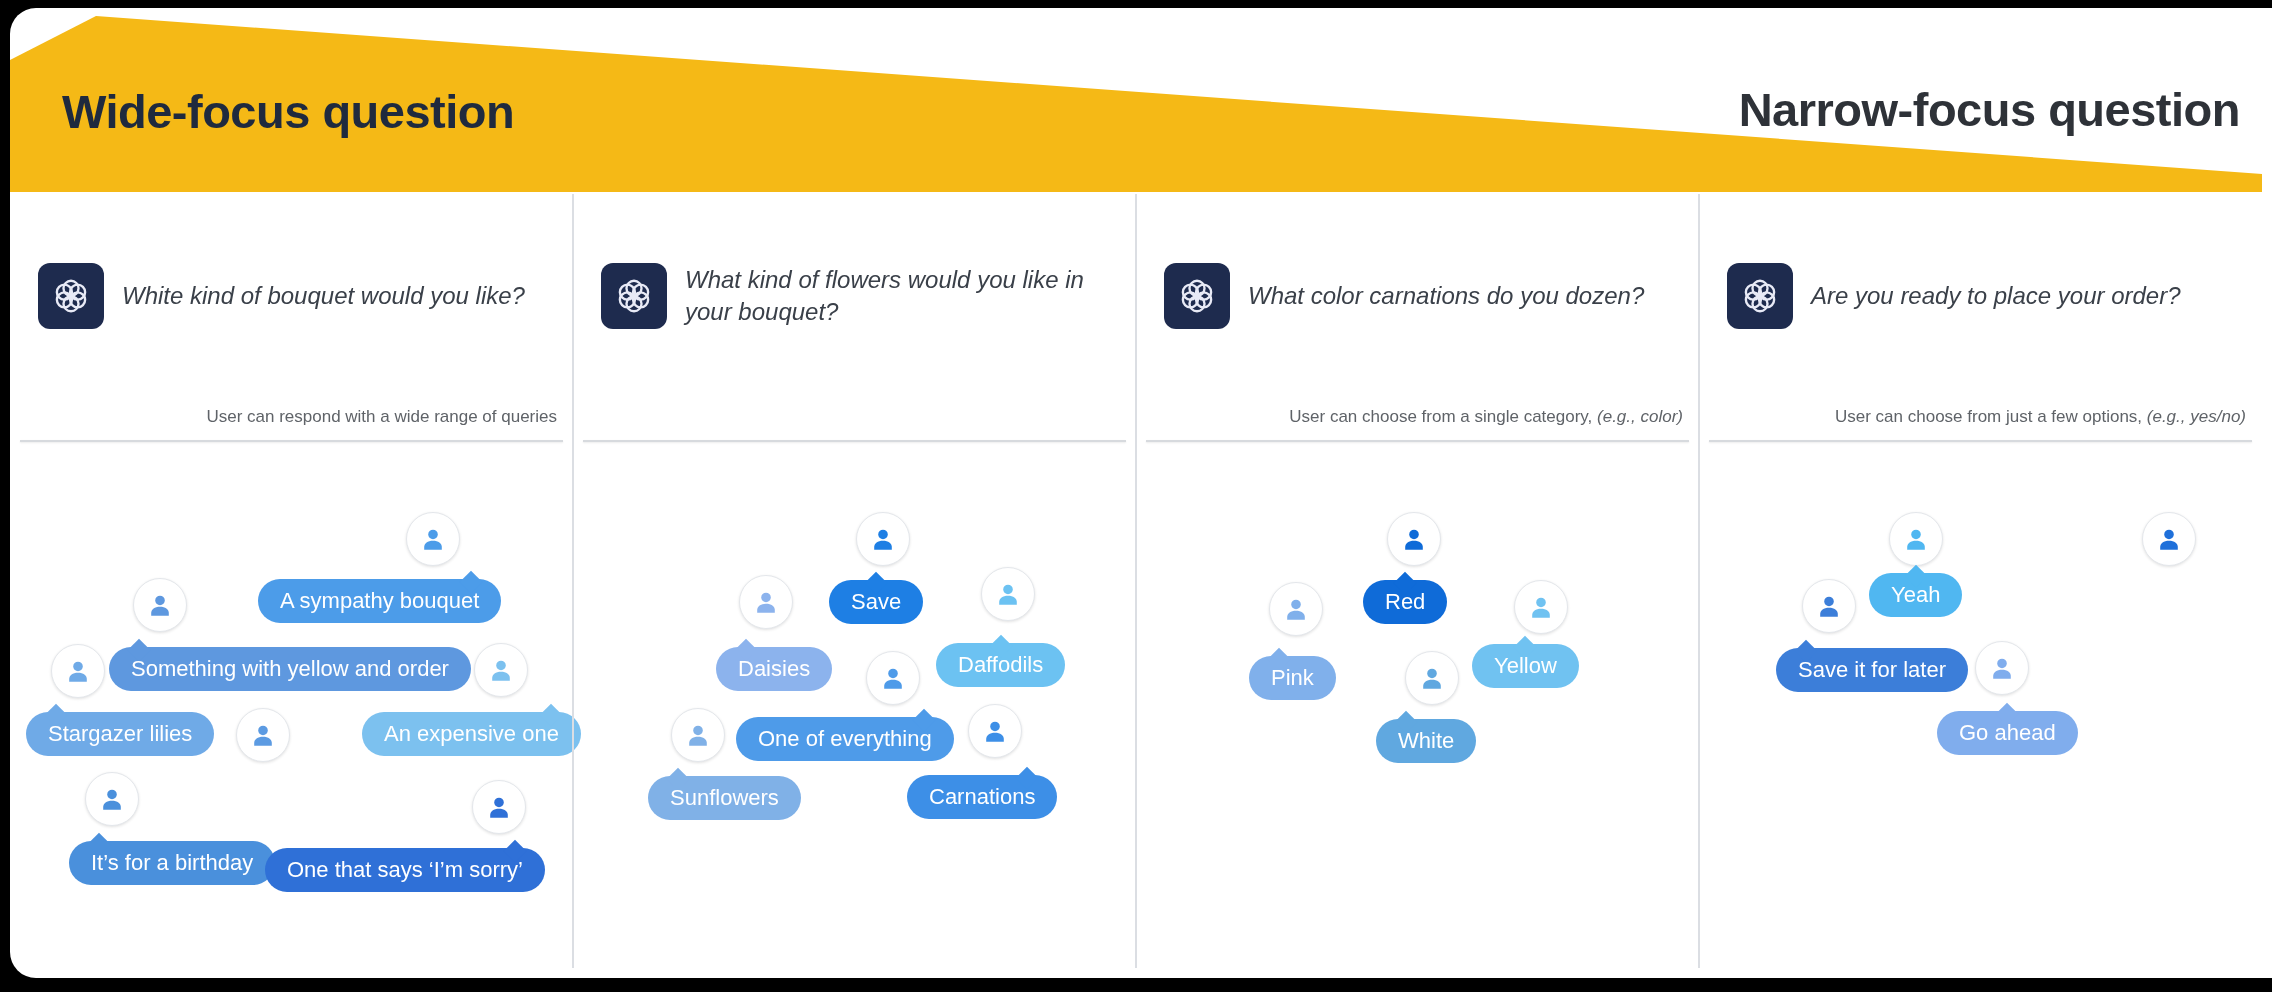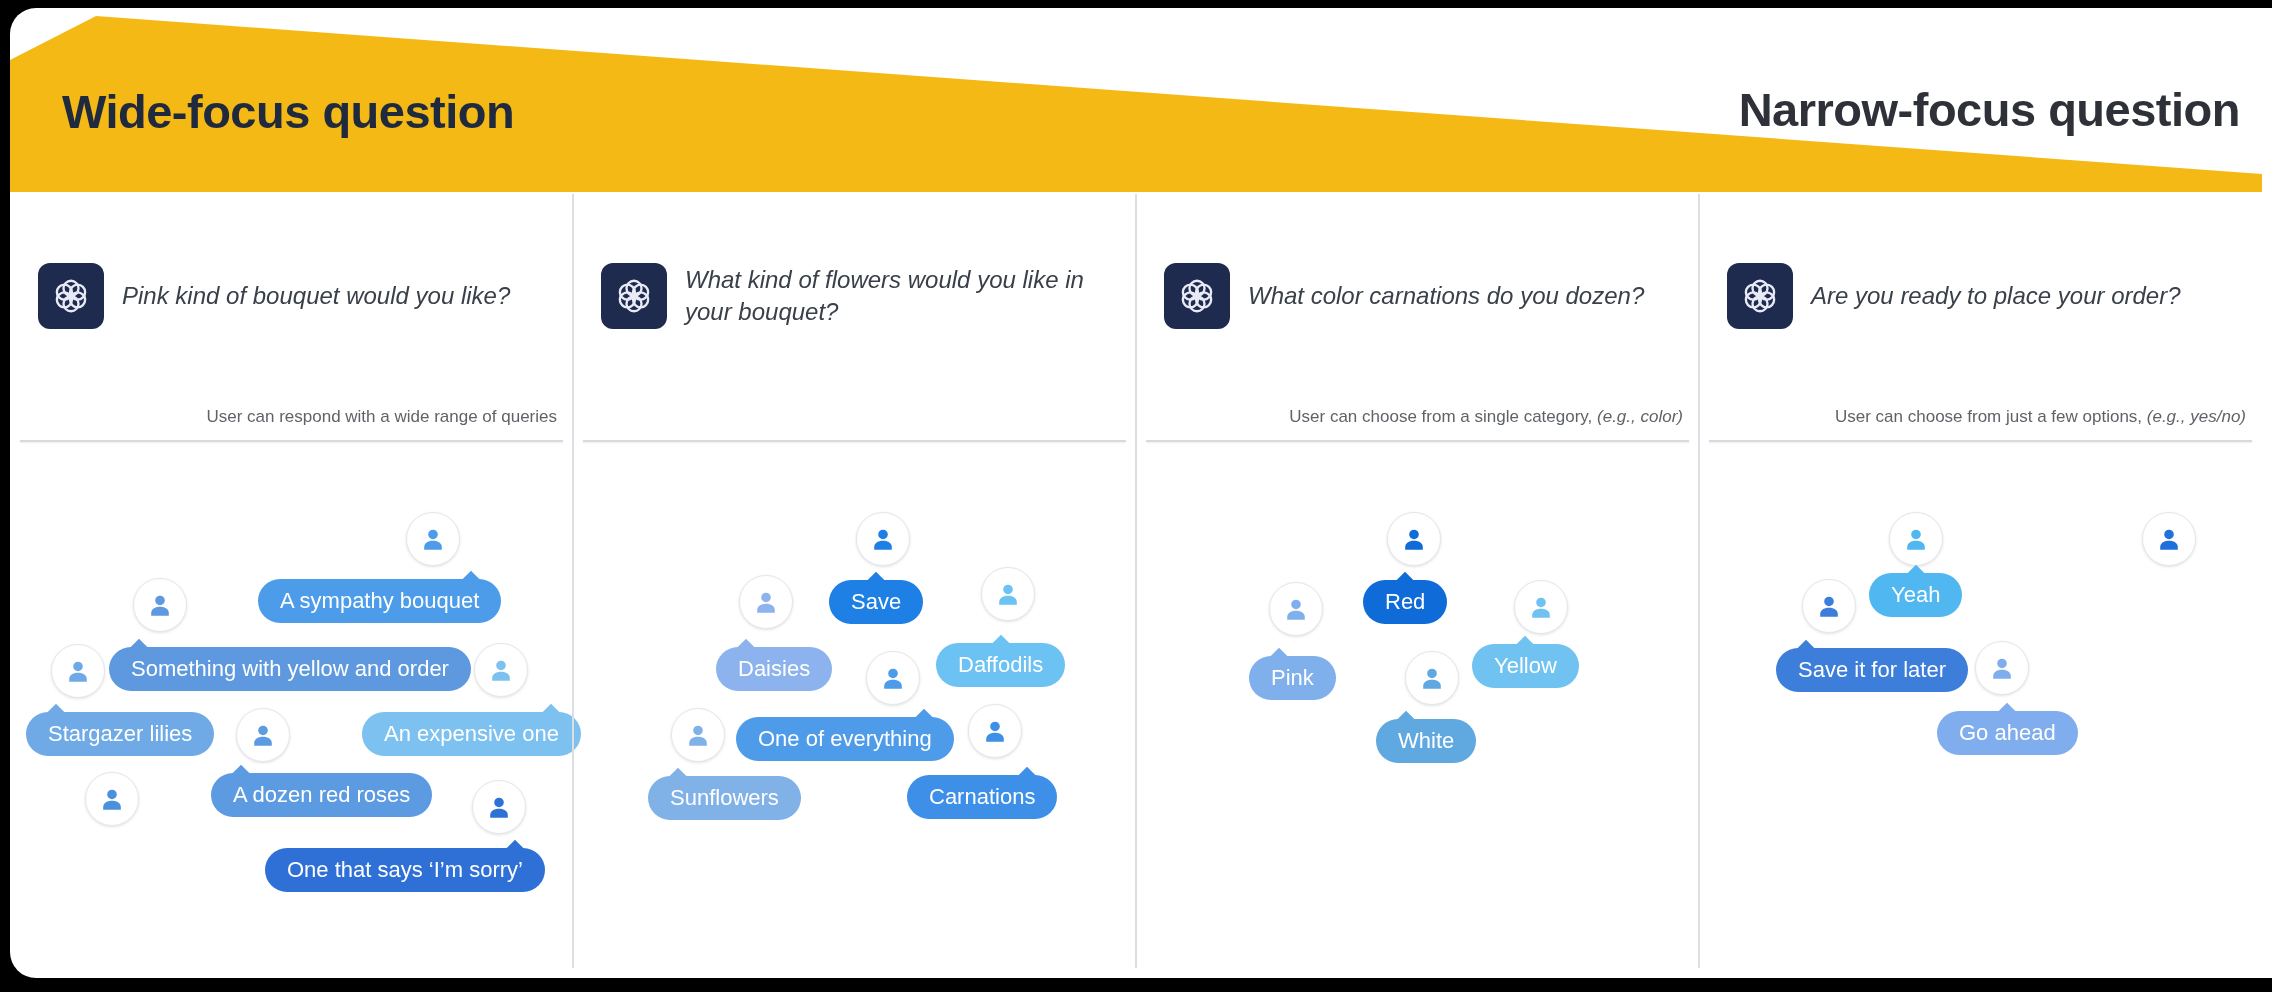--- a/index.html
+++ b/index.html
@@ -75,21 +75,21 @@
           <g fill="none" stroke="#E8EAF6" stroke-width="1.3">
             <circle cx="12" cy="7.8" r="4.1"></circle>
               <circle cx="15.6" cy="9.9" r="4.1"></circle>
               <circle cx="15.6" cy="14.1" r="4.1"></circle>
             <circle cx="12" cy="16.2" r="4.1"></circle>
               <circle cx="8.4" cy="14.1" r="4.1"></circle>
               <circle cx="8.4" cy="9.9" r="4.1"></circle>
           </g>
         </svg>
       </div>
-      <div class="question">Pink kind of bouquet would you like?</div>
+      <div class="question">White kind of bouquet would you like?</div>
     </div>
     <div class="caption">
       <span>User can respond with a wide range of queries</span><span class="cap-note"></span>
     </div>
     <div class="cap-line"></div>
 
     <div class="avatar a11" style="color: rgb(76, 156, 233);">
         <svg viewBox="0 0 24 24" width="32" height="32">
           <circle cx="12" cy="8.6" r="3.6" fill="currentColor"></circle>
           <path d="M12 13.4c-4 0-6.6 2-6.6 4.6V20h13.2v-2c0-2.6-2.6-4.6-6.6-4.6z" fill="currentColor"></path>
@@ -129,21 +129,21 @@
         <svg viewBox="0 0 24 24" width="32" height="32">
           <circle cx="12" cy="8.6" r="3.6" fill="currentColor"></circle>
           <path d="M12 13.4c-4 0-6.6 2-6.6 4.6V20h13.2v-2c0-2.6-2.6-4.6-6.6-4.6z" fill="currentColor"></path>
         </svg>
       </div>
 
     <div class="bubble b11 tail-r" style="background-color: rgb(76, 156, 233);"><span class="tail"></span><span class="bubble-label">A sympathy bouquet</span></div>
     <div class="bubble b12 tail-l" style="background-color: rgb(94, 152, 223);"><span class="tail"></span><span class="bubble-label">Something with yellow and order</span></div>
     <div class="bubble b13 tail-l" style="background-color: rgb(111, 170, 231);"><span class="tail"></span><span class="bubble-label">Stargazer lilies</span></div>
     <div class="bubble b14 tail-r" style="background-color: rgb(124, 193, 239);"><span class="tail"></span><span class="bubble-label">An expensive one</span></div>
-    <div class="bubble b15 tail-l" style="background-color: rgb(92, 155, 226);"><span class="tail"></span><span class="bubble-label">A dozen red roses</span></div>
+    <div class="bubble b16 tail-l" style="background-color: rgb(74, 144, 220);"><span class="tail"></span><span class="bubble-label">It’s for a birthday</span></div>
     <div class="bubble b17 tail-r" style="background-color: rgb(47, 112, 215);"><span class="tail"></span><span class="bubble-label">One that says ‘I’m sorry’</span></div>
   </div>
 
   <div class="col c2">
     <div class="q-row">
       <div class="bot-icon">
         <svg viewBox="0 0 24 24" width="44" height="44">
           <g fill="none" stroke="#E8EAF6" stroke-width="1.3">
             <circle cx="12" cy="7.8" r="4.1"></circle>
               <circle cx="15.6" cy="9.9" r="4.1"></circle>

